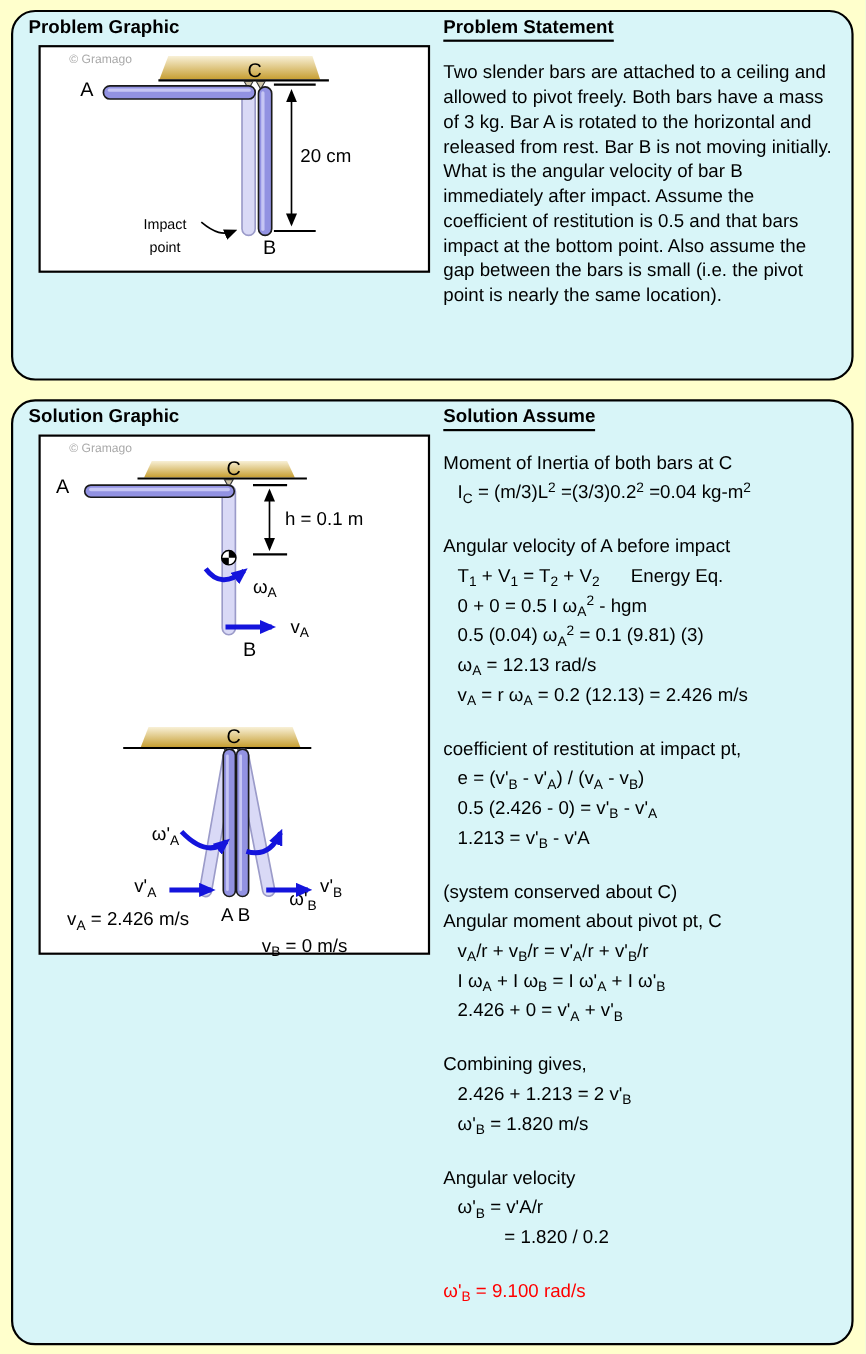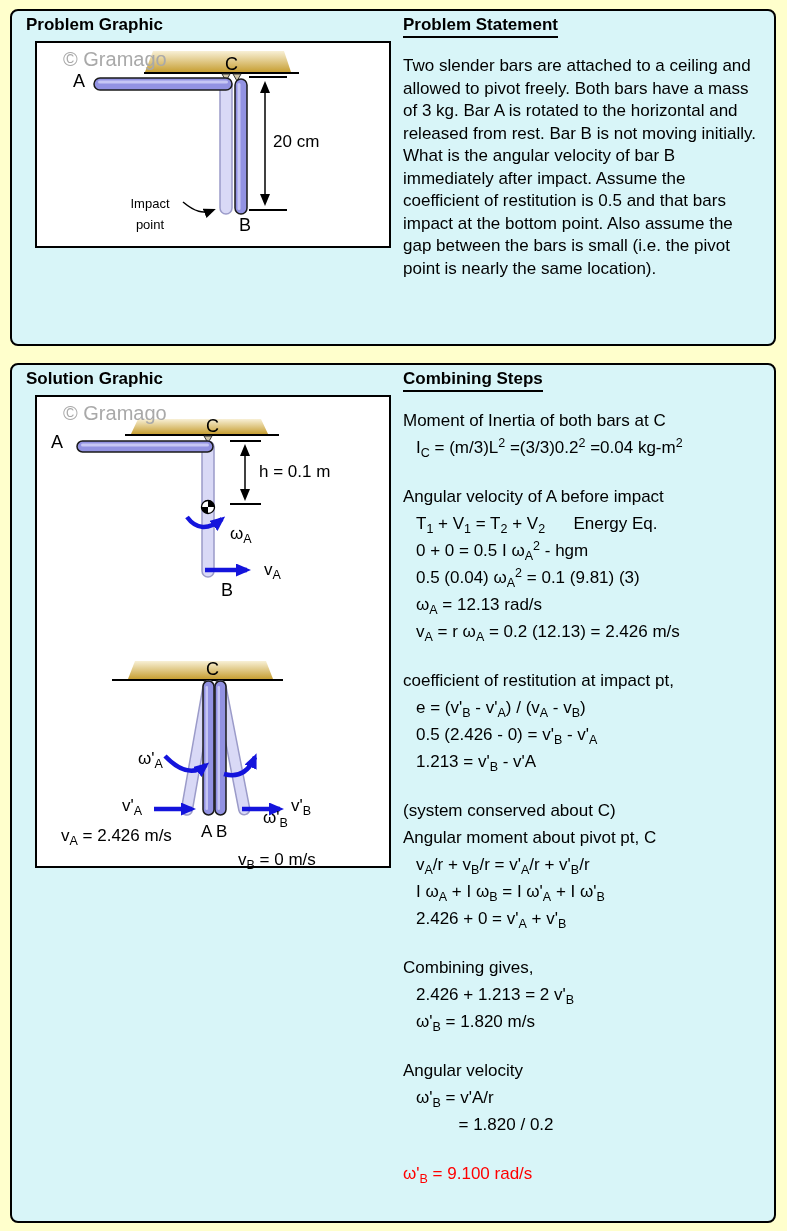--- a/index.html
+++ b/index.html
@@ -3,39 +3,39 @@
 <meta charset="utf-8">
 <style>
   html,body{margin:0;padding:0;}
   body{
     width:787px;height:1231px;position:relative;overflow:hidden;
     background:#FFFFCC;color:#000;
     font-family:"Liberation Sans",sans-serif;
   }
   .panel{
     position:absolute;left:10px;width:766px;box-sizing:border-box;
-    background:#D8F5F8;border:2px solid #000;border-radius:8px;
+    background:#D8F5F8;border:2px solid #000;border-radius:22px;
   }
   #panel-problem{top:9px;height:337px;}
   #panel-solution{top:363px;height:860px;}
   .g-title{position:absolute;left:14px;top:4px;font-size:17px;font-weight:bold;}
   .r-title{
     position:absolute;left:391px;top:4px;font-size:17px;font-weight:bold;
     border-bottom:2px solid #000;padding-bottom:1px;
   }
   .white-box{
     position:absolute;left:23px;top:30px;background:#FFF;
     border:2px solid #000;box-sizing:content-box;
   }
   #gbox1{width:352px;height:203px;}
   #gbox2{width:352px;height:469px;}
   .white-box svg{position:absolute;left:0;top:0;display:block;}
   .glabel{position:absolute;font-size:18px;line-height:1;}
   .glabel.sm{font-size:17px;}
-  .watermark{position:absolute;left:26px;top:6px;font-size:20px;color:#A9A9A9;line-height:1;}
+  .watermark{position:absolute;left:26px;top:6px;font-size:11px;color:#A9A9A9;line-height:1;}
   .impact-label{
     position:absolute;left:76px;top:150px;width:74px;text-align:center;
     font-size:13px;line-height:21px;
   }
   .statement{
     position:absolute;left:391px;top:44px;width:358px;
     font-size:17px;line-height:22.5px;
   }
   #steps{
     position:absolute;left:391px;top:42px;width:372px;
@@ -155,21 +155,21 @@
     <span class="glabel" style="left:169px;top:263px;">C</span>
     <span class="glabel sm eq" style="left:101px;top:353px;">ω'<sub>A</sub></span>
     <span class="glabel sm eq" style="left:226px;top:373px;margin-top:39px;">ω'<sub>B</sub></span>
     <span class="glabel sm eq" style="left:85px;top:400px;">v'<sub>A</sub></span>
     <span class="glabel sm eq" style="left:254px;top:400px;">v'<sub>B</sub></span>
     <span class="glabel sm eq" style="left:24px;top:430px;">v<sub>A</sub> = 2.426 m/s</span>
     <span class="glabel sm" style="left:164px;top:426px;">A B</span>
     <span class="glabel sm eq" style="left:201px;top:454px;text-align:center;">v<sub>B</sub> = 0 m/s</span>
   </div>
 
-  <div class="r-title">Combining Steps</div>
+  <div class="r-title">Solution Assume</div>
   <div id="steps">
     <div>
         <div class="step-group">
           <div class="step-heading">Moment of Inertia of both bars at C</div>
           <div class="eq-line">I<sub>C</sub> = (m/3)L<sup>2</sup> =(3/3)0.2<sup>2</sup> =0.04 kg-m<sup>2</sup></div>
         </div>
         <div class="step-group">
           <div class="step-heading">Angular velocity of A before impact</div>
           <div class="eq-line">T<sub>1</sub> + V<sub>1</sub> = T<sub>2</sub> + V<sub>2</sub>      Energy Eq.</div>
           <div class="eq-line">0 + 0 = 0.5 I ω<sub>A</sub><sup>2</sup> - hgm</div>

